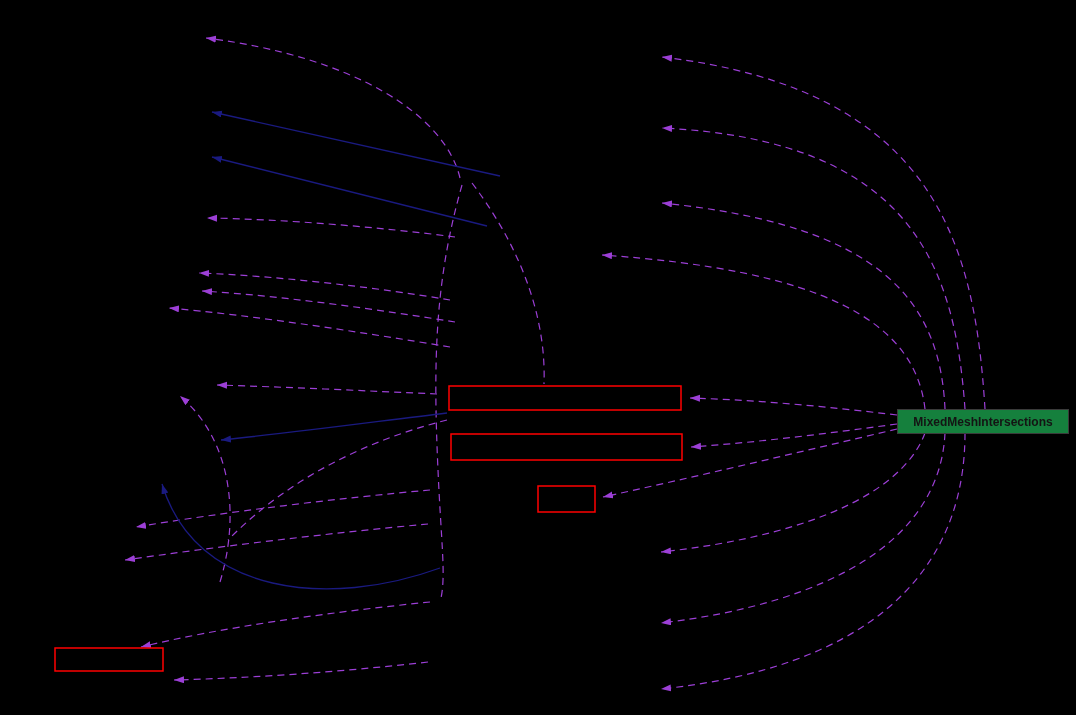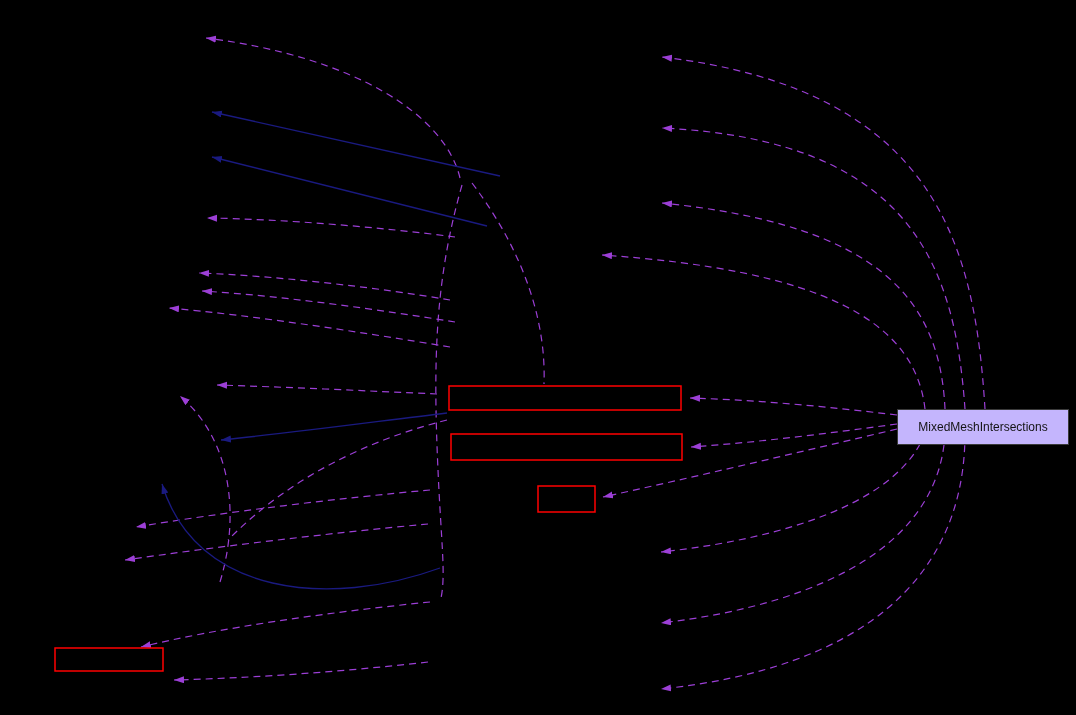--- a/index.html
+++ b/index.html
@@ -55,16 +55,16 @@
       <path d="M965,433 C965,580 860,668 661,689" fill="none" stroke="#9c3fd6" stroke-width="1.2" stroke-dasharray="7,5" marker-end="url(#ah-d)"></path>
       <path d="M500,176 L212,112" fill="none" stroke="#1a1a80" stroke-width="1.3" marker-end="url(#ah-s)"></path>
       <path d="M487,226 L212,157" fill="none" stroke="#1a1a80" stroke-width="1.3" marker-end="url(#ah-s)"></path>
       <path d="M447,413 C380,421 300,432 221,440" fill="none" stroke="#1a1a80" stroke-width="1.3" marker-end="url(#ah-s)"></path>
       <path d="M440,568 C330,608 196,596 162,484" fill="none" stroke="#1a1a80" stroke-width="1.3" marker-end="url(#ah-s)"></path>
       <rect x="449" y="386" width="232" height="24" fill="none" stroke="#ff0000" stroke-width="1.5"></rect>
       <rect x="451" y="434" width="231" height="26" fill="none" stroke="#ff0000" stroke-width="1.5"></rect>
       <rect x="538" y="486" width="57" height="26" fill="none" stroke="#ff0000" stroke-width="1.5"></rect>
       <rect x="55" y="648" width="108" height="23" fill="none" stroke="#ff0000" stroke-width="1.5"></rect>
     </svg>
-  <div class="main-node" id="main-node" style="left: 897px; top: 409px; width: 172px; height: 36px; background: #c4b5fd; border: 1px solid rgb(58, 58, 58); color: rgb(20, 20, 20);">
+  <div class="main-node" id="main-node" style="left: 897px; top: 409px; width: 172px; height: 25px; background: #15803d; border: 1px solid rgb(58, 58, 58); color: rgb(20, 20, 20); font-weight: bold;">
     <span>MixedMeshIntersections</span>
   </div>
 </div>
 
 </body></html>

